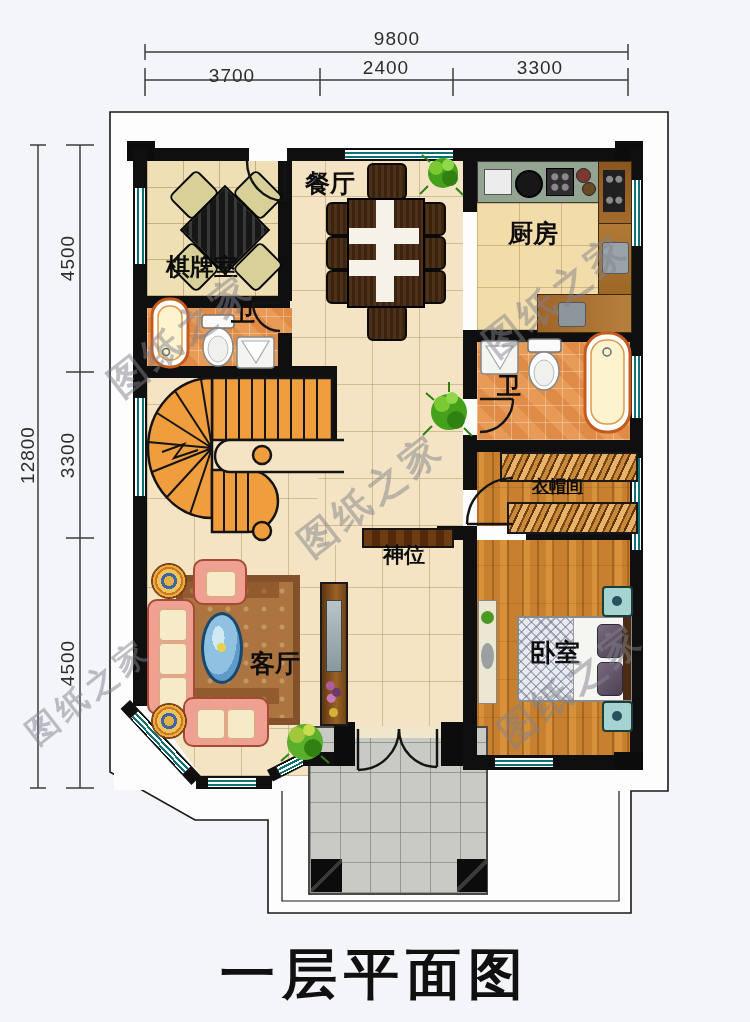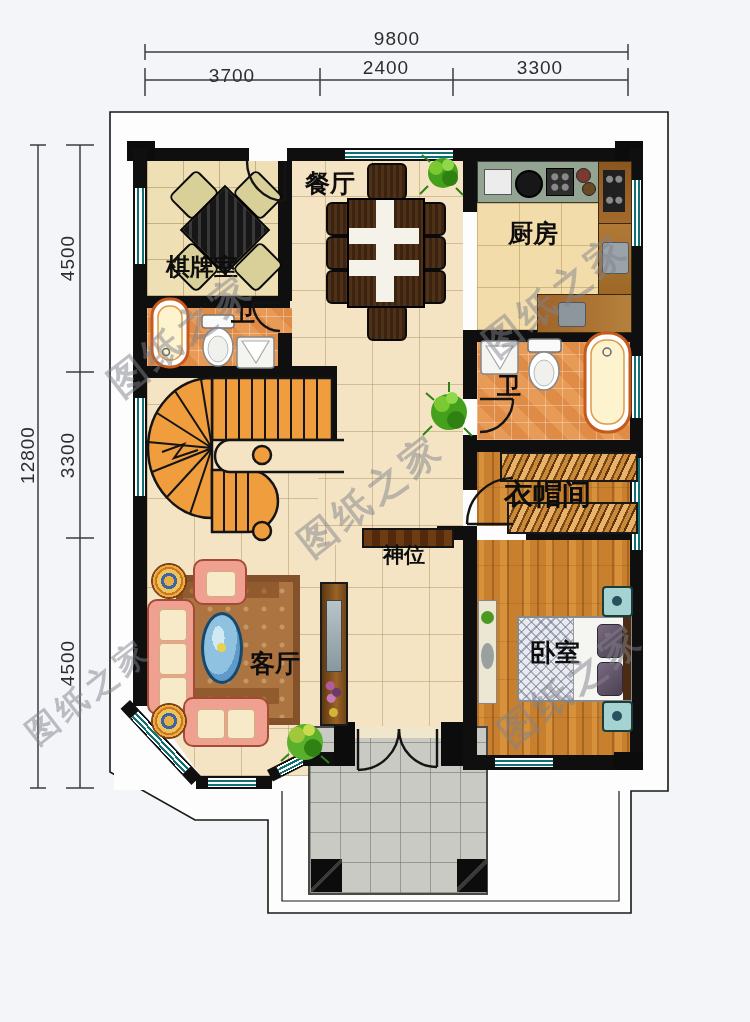--- a/index.html
+++ b/index.html
@@ -339,24 +339,25 @@
   <div class="dim" style="left:28px;top:455px;transform:translate(-50%,-50%) rotate(-90deg);">12800</div>
   <div class="dim" style="left:68px;top:258px;transform:translate(-50%,-50%) rotate(-90deg);">4500</div>
   <div class="dim" style="left:68px;top:455px;transform:translate(-50%,-50%) rotate(-90deg);">3300</div>
   <div class="dim" style="left:68px;top:663px;transform:translate(-50%,-50%) rotate(-90deg);">4500</div>
 
   <div class="room-label" style="left:305px;top:167px;font-size:25px;">餐厅</div>
   <div class="room-label" style="left:508px;top:217px;font-size:25px;">厨房</div>
   <div class="room-label" style="left:166px;top:251px;font-size:24px;">棋牌室</div>
   <div class="room-label" style="left:231px;top:297px;font-size:24px;">卫</div>
   <div class="room-label" style="left:497px;top:370px;font-size:24px;">卫</div>
-  <div class="room-label" style="left:504px;top:475px;font-size:29px;">衣帽间</div>
+  <div class="room-label" style="left:532px;top:475px;font-size:17px;text-decoration:underline;">衣帽间</div>
   <div class="room-label" style="left:383px;top:541px;font-size:21px;">神位</div>
   <div class="room-label" style="left:250px;top:647px;font-size:25px;">客厅</div>
   <div class="room-label" style="left:530px;top:636px;font-size:25px;">卧室</div>
 
   <div class="wm" style="left:95px;top:310px;">图纸之家</div>
   <div class="wm" style="left:470px;top:270px;">图纸之家</div>
   <div class="wm" style="left:285px;top:470px;">图纸之家</div>
   <div class="wm" style="left:15px;top:670px;font-size:32px;">图纸之家</div>
   <div class="wm" style="left:485px;top:660px;">图纸之家</div>
 
+  <div class="title" style="top:938px;">一层平面图</div>
 </div>
 
 </body></html>

